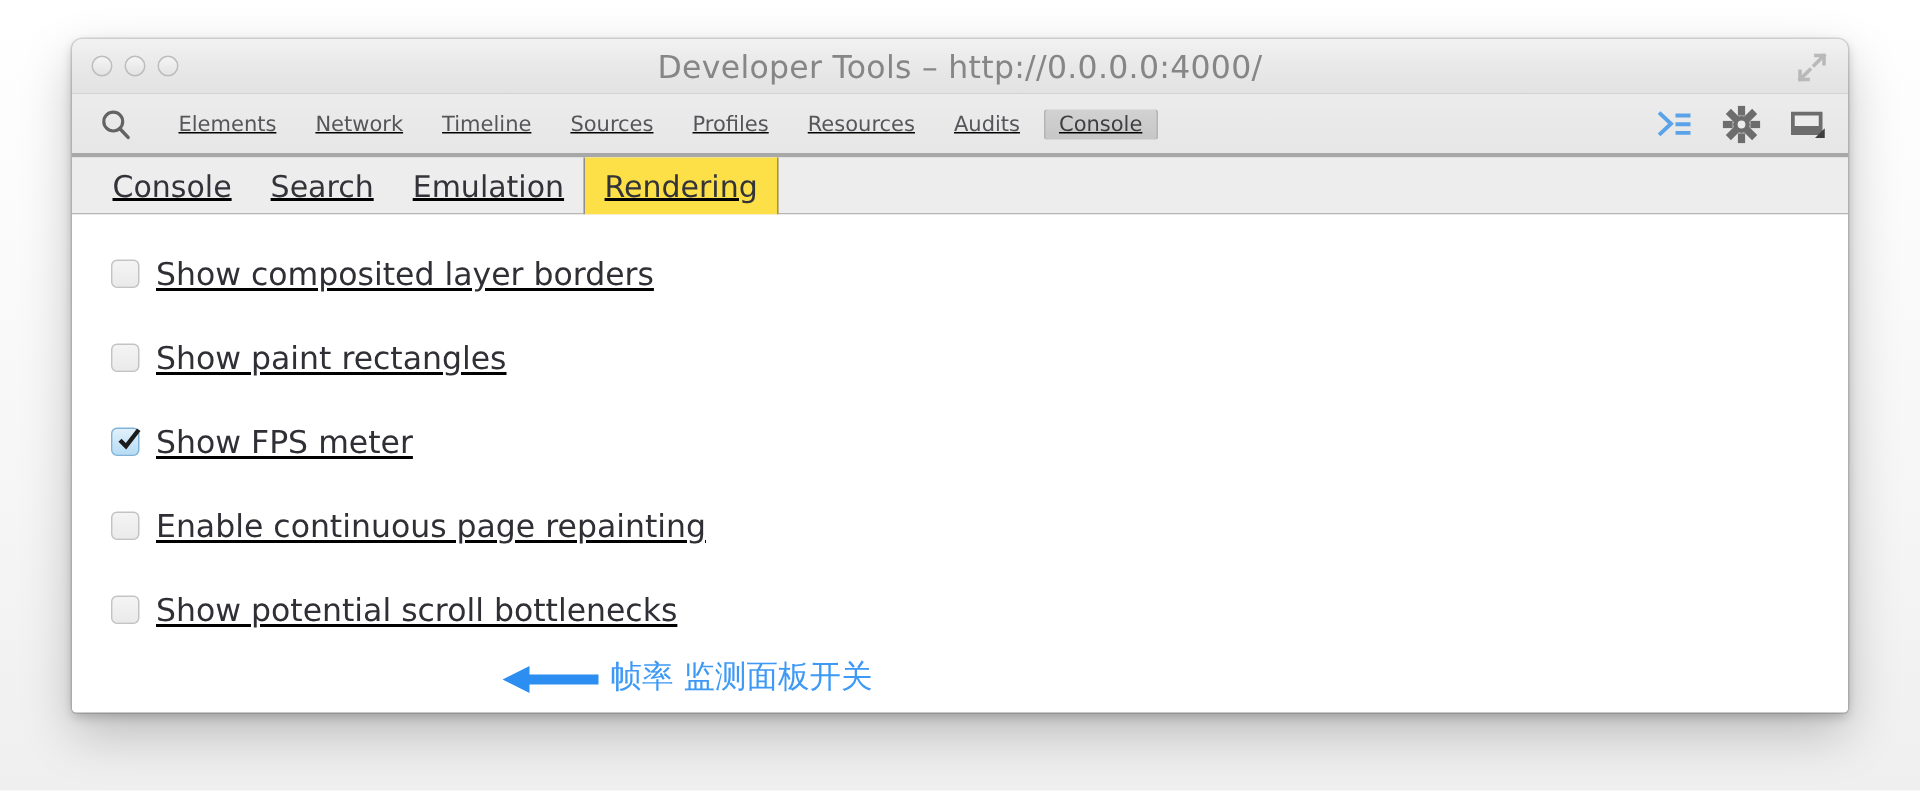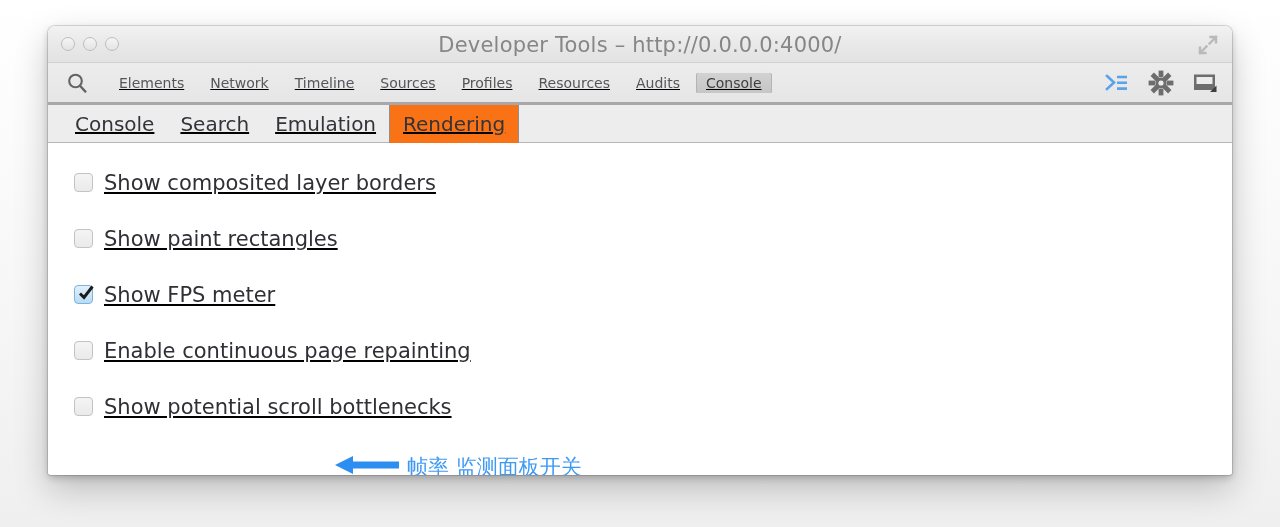--- a/index.html
+++ b/index.html
@@ -128,21 +128,21 @@
   .subtab {
     display: flex;
     align-items: center;
     font-size: 20px;
     color: #33333a;
     font-family: "DejaVu Sans", sans-serif;
     padding: 0 13px;
     white-space: nowrap;
   }
   .subtab.active {
-    background: #f97316;
+    background: #fde047;
     border-left: 1px solid #8f8f8f;
     border-right: 1px solid #8f8f8f;
     margin-bottom: -1px;
     padding-bottom: 1px;
   }
 
   
   .content {
     position: relative;
     height: 331px;
@@ -183,23 +183,22 @@
     font-size: 21px;
     color: #2f2f35;
     font-family: "DejaVu Sans", sans-serif;
     white-space: nowrap;
   }
 
   
   .annot {
     position: absolute;
     display: flex;
-    align-items: flex-start;
-    white-space: nowrap;
-    margin-top: 16px;
+    align-items: flex-end;
+    white-space: nowrap;
   }
   .annot-arrow { width: 68px; height: 24px; flex: none; }
   .annot-text {
     font-size: 21px;
     font-family: "DejaVu Sans", sans-serif;
     color: #3d99f5;
     margin-left: 6px;
     -webkit-text-stroke: 1.1px #ffffff;
     paint-order: stroke fill;
     text-shadow:

